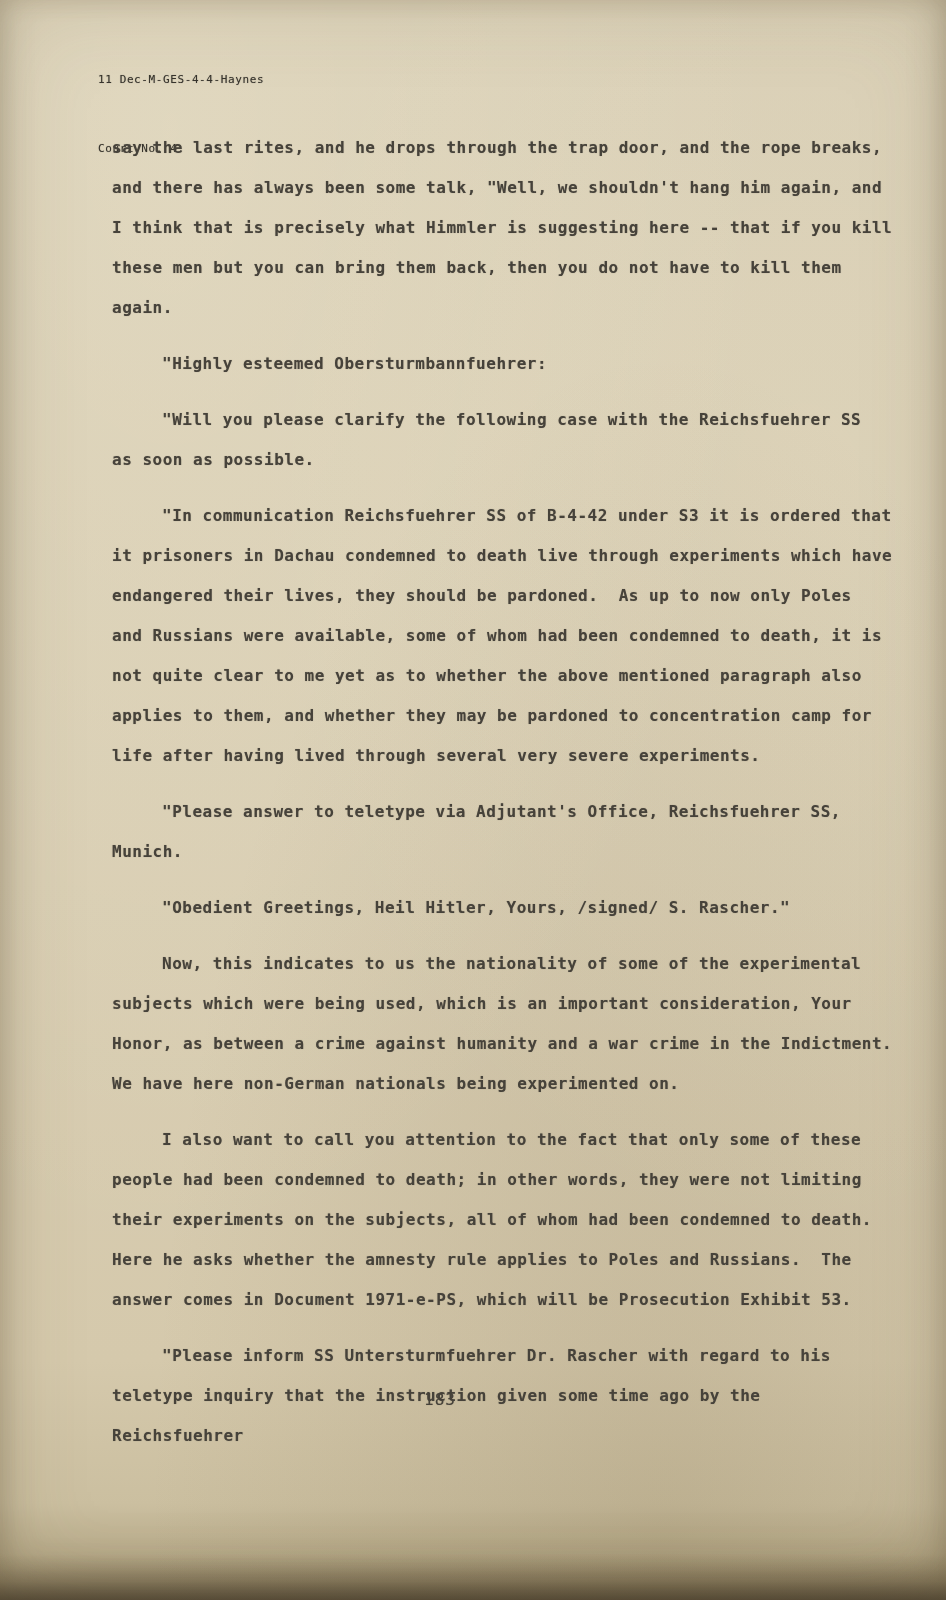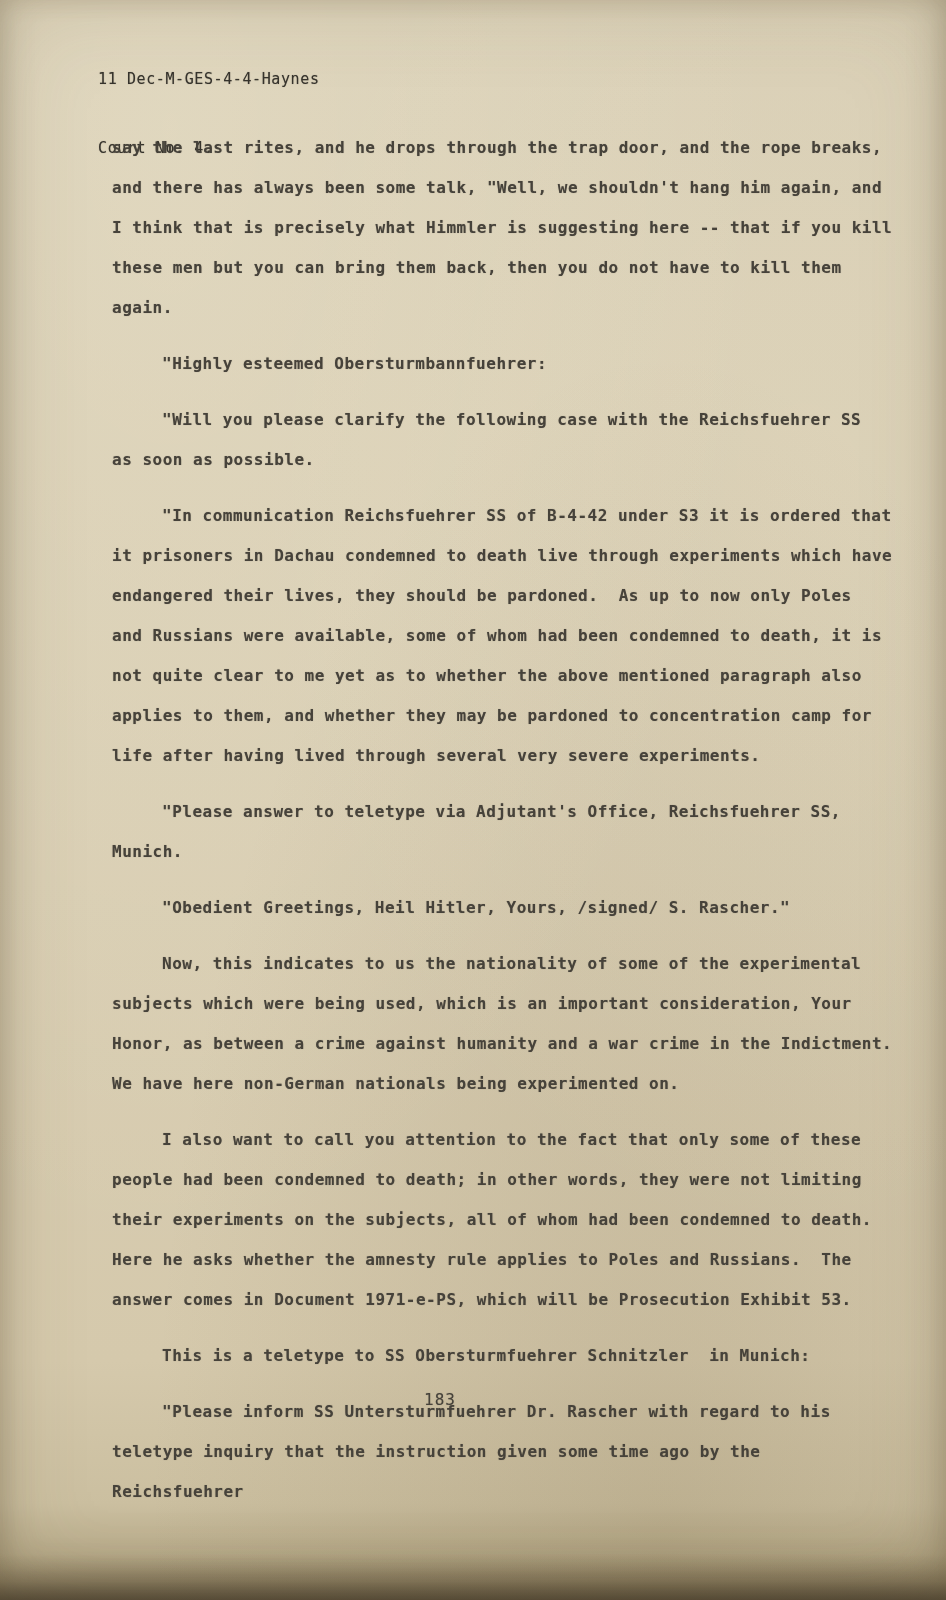--- a/index.html
+++ b/index.html
@@ -29,21 +29,21 @@
     position: absolute;
     left: 0; right: 0; bottom: 0;
     height: 46px;
     background: linear-gradient(180deg, rgba(90, 76, 50, 0) 0%, rgba(84, 71, 48, 0.28) 60%, rgba(58, 49, 34, 0.55) 100%);
     pointer-events: none;
   }
   .doc-header {
     position: absolute;
     top: 22px;
     left: 98px;
-    font-size: 15px;
+    font-size: 11px;
     line-height: 23px;
     letter-spacing: 0.6px;
     color: #36332c;
     text-shadow: 0 0 1px rgba(54, 51, 44, 0.45);
     white-space: pre;
   }
   .doc-body {
     position: absolute;
     top: 112px;
     left: 96px;
@@ -102,20 +102,19 @@
       <p class="para indent">"Obedient Greetings, Heil Hitler, Yours, /signed/ S. Rascher."</p>
       <p class="para indent">Now, this indicates to us the nationality of some of the experimental
 subjects which were being used, which is an important consideration, Your
 Honor, as between a crime against humanity and a war crime in the Indictment.
 We have here non-German nationals being experimented on.</p>
       <p class="para indent">I also want to call you attention to the fact that only some of these
 people had been condemned to death; in other words, they were not limiting
 their experiments on the subjects, all of whom had been condemned to death.
 Here he asks whether the amnesty rule applies to Poles and Russians.  The
 answer comes in Document 1971-e-PS, which will be Prosecution Exhibit 53.</p>
-      <p class="para indent">This is a teletype to SS Obersturmfuehrer Schnitzler  in Munich:</p>
       <p class="para indent">"Please inform SS Untersturmfuehrer Dr. Rascher with regard to his
 teletype inquiry that the instruction given some time ago by the Reichsfuehrer</p>
     </div>
 
   <div class="page-number">183</div>
 
 </div>
 
 </body></html>

